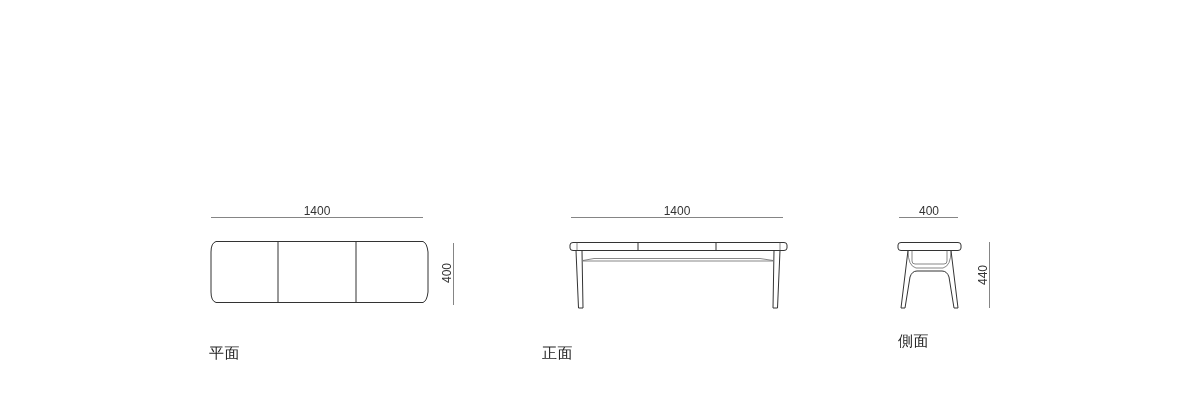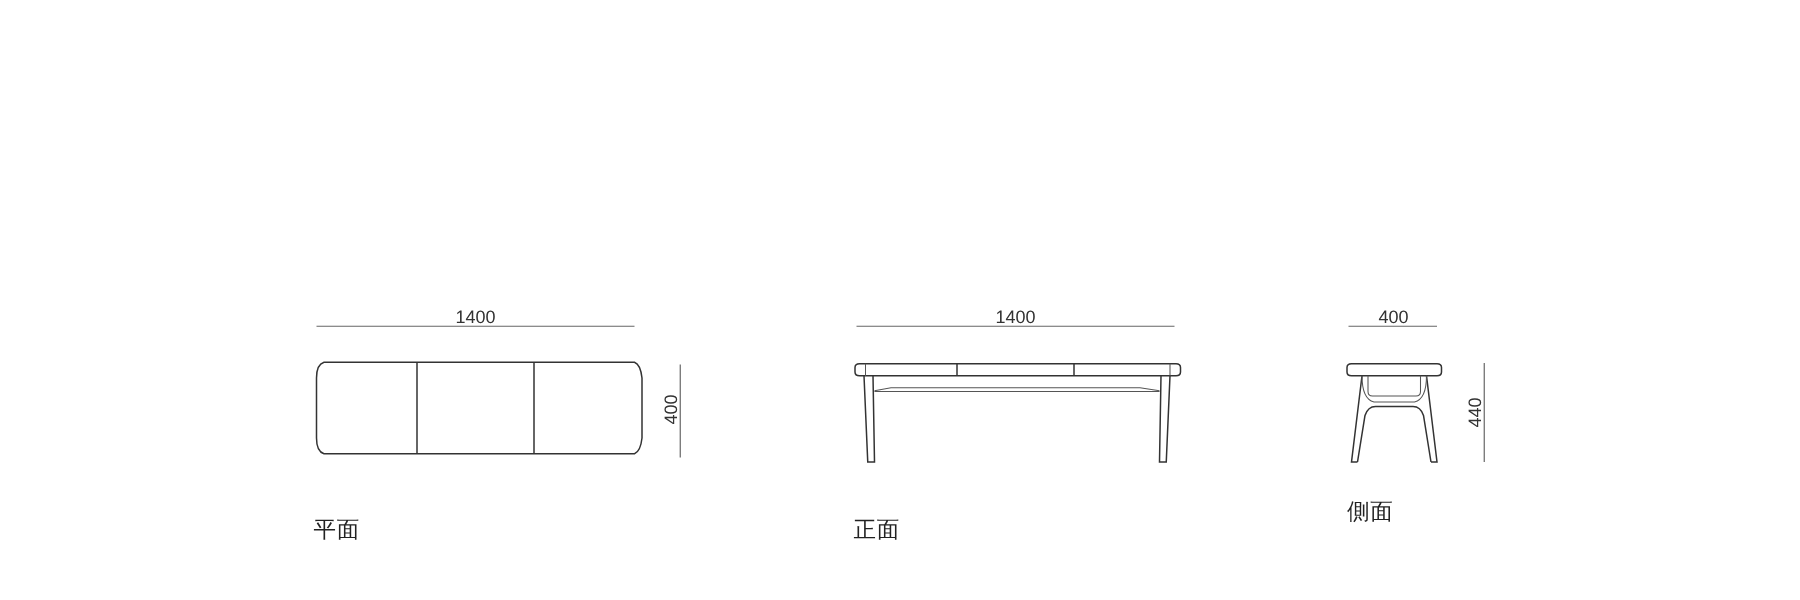--- a/index.html
+++ b/index.html
@@ -90,14 +90,14 @@
 
     <path class="line-obj" d="M 905 308 L 910 277 Q 912 271 917 271 L 942 271 Q 947 271 949 277 L 954 308"></path>
     <path class="line-thin" d="M 908 250.5 Q 908 266 916 268 L 943 268 Q 951 266 951 250.5"></path>
 
     <line class="line-dim" x1="989.5" y1="242" x2="989.5" y2="308"></line>
     <text class="dim-text" x="0" y="0" text-anchor="middle" transform="translate(987 275) rotate(-90)">440</text>
   </g>
 </svg>
 
 <div class="view-label" style="left:209px; top:344px;">平面</div>
-<div class="view-label" style="left:569px; top:344px;">正面</div>
+<div class="view-label" style="left:542px; top:344px;">正面</div>
 <div class="view-label" style="left:898px; top:332px;">側面</div>
 
 </body></html>

